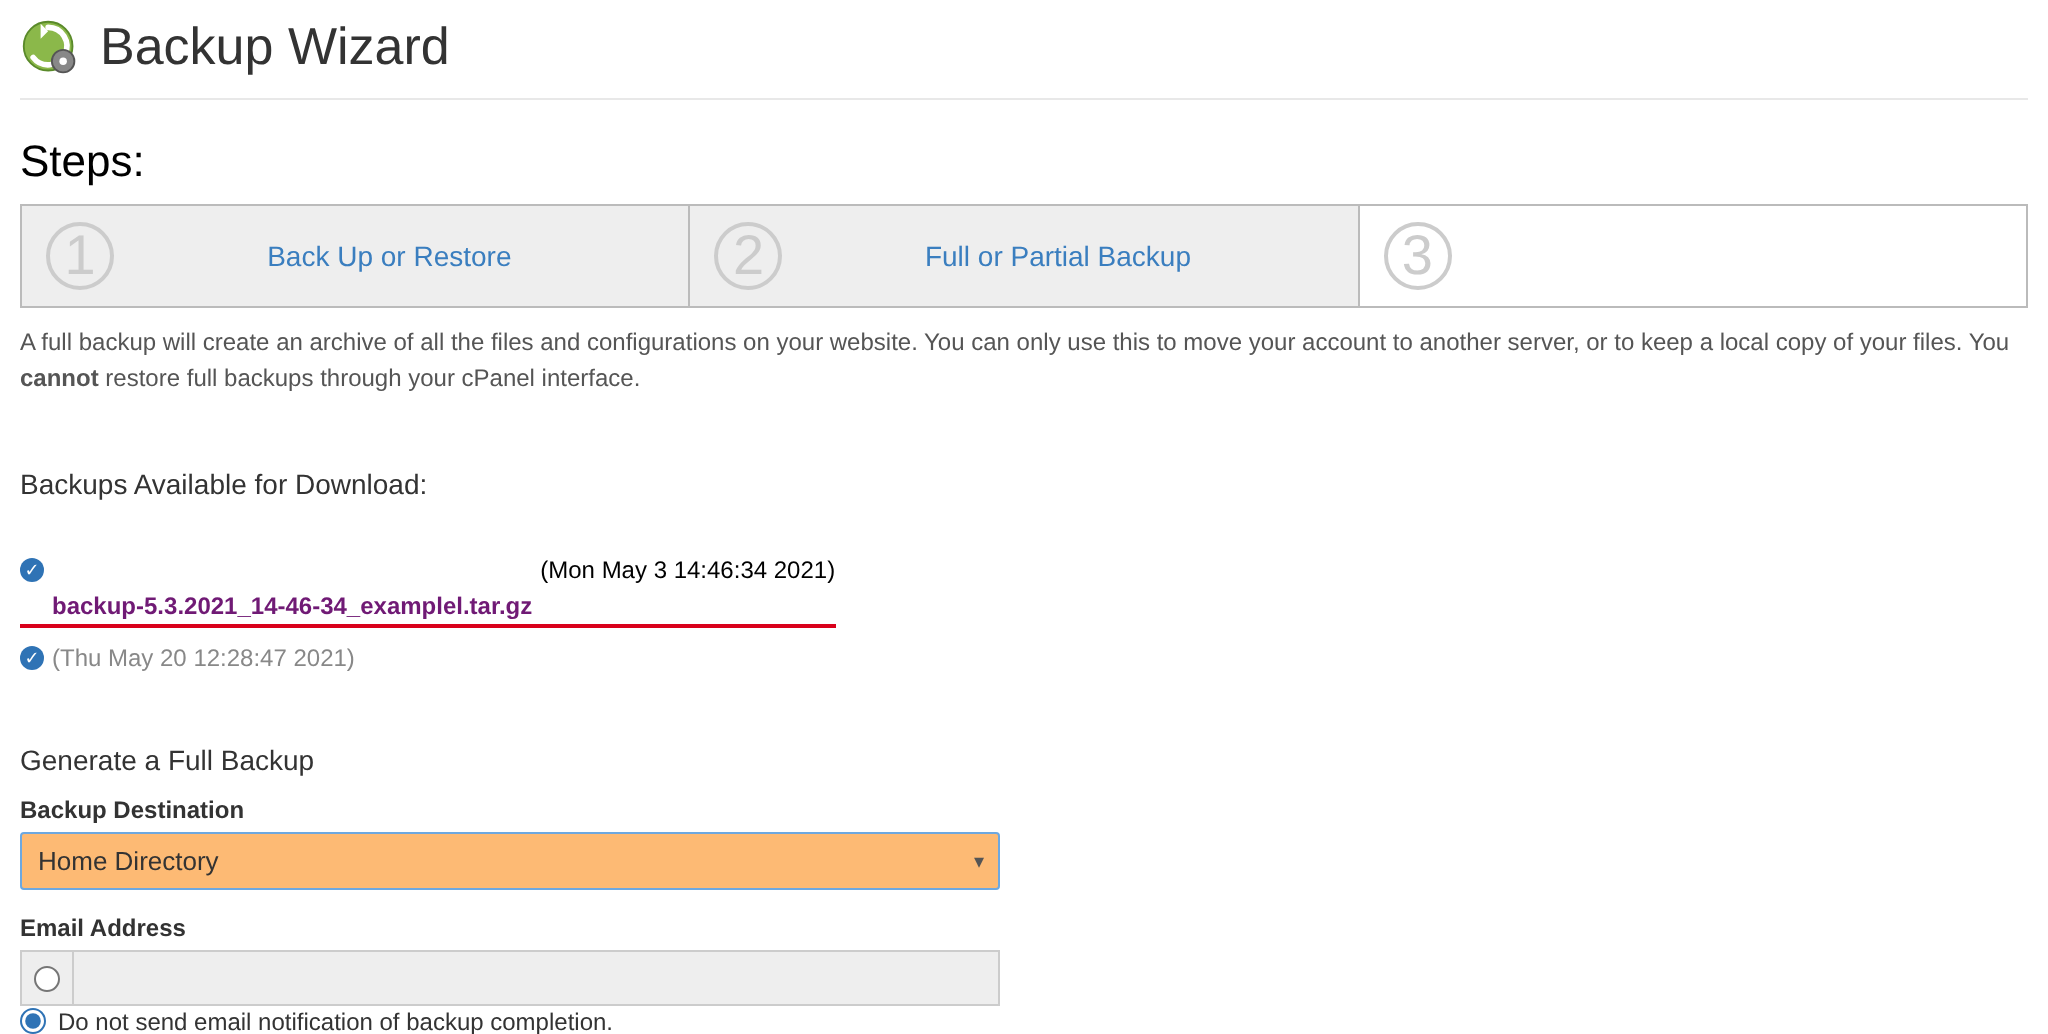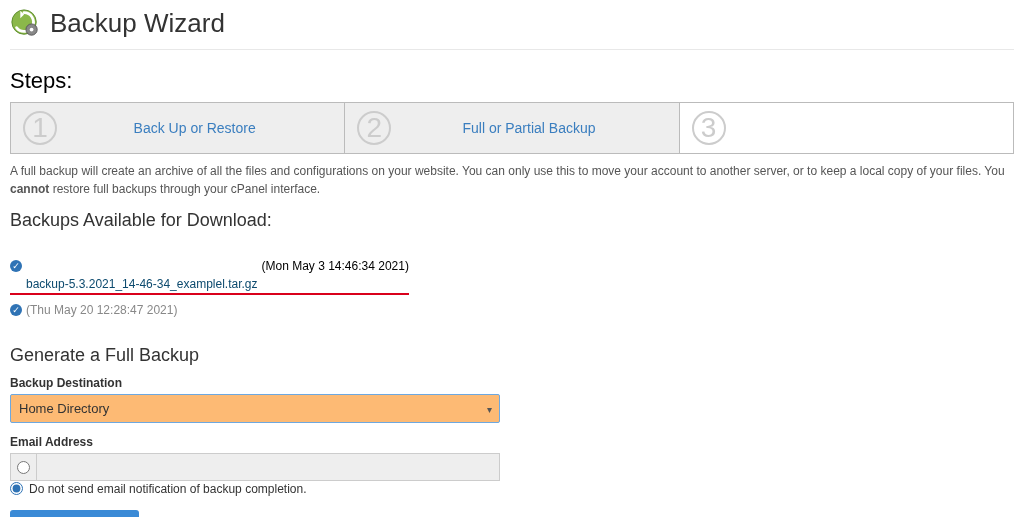--- a/index.html
+++ b/index.html
@@ -12,21 +12,21 @@
       color: #333;
       background: #fff;
       padding: 0;
     }
     .container {
       width: 1024px;
       padding: 8px 10px;
     }
     .header {
       display: flex;
-      align-items: flex-start;
+      align-items: flex-end;
       gap: 10px;
       padding-bottom: 10px;
       border-bottom: 1px solid #e8e8e8;
     }
     .header-icon {
       width: 30px;
       height: 30px;
       position: relative;
     }
     .header-icon svg {
@@ -95,23 +95,23 @@
     .description {
       font-size: 12px;
       color: #555;
       margin-top: 8px;
       line-height: 1.5;
     }
     .description b {
       font-weight: 700;
     }
     .section-title {
-      font-size: 18px;
+      font-size: 14px;
       font-weight: 400;
-      margin-top: 12px;
+      margin-top: 36px;
       margin-bottom: 10px;
       color: #333;
     }
     .backup-item {
       display: flex;
       align-items: center;
       gap: 4px;
       font-size: 12px;
       margin-bottom: 8px;
     }
@@ -127,23 +127,23 @@
       background: #2f73b5;
       border-radius: 50%;
       display: inline-flex;
       align-items: center;
       justify-content: center;
       color: #fff;
       font-size: 9px;
       flex-shrink: 0;
     }
     .backup-link {
-      color: #0c4a6e;
+      color: #701a75;
       text-decoration: none;
-      font-weight: 400;
+      font-weight: 700;
       margin-top: 36px;
     }
     .backup-date {
       color: #888;
     }
     .backup-item.highlighted .backup-date {
       color: #000000;
     }
     .form-section {
       margin-top: 28px;

